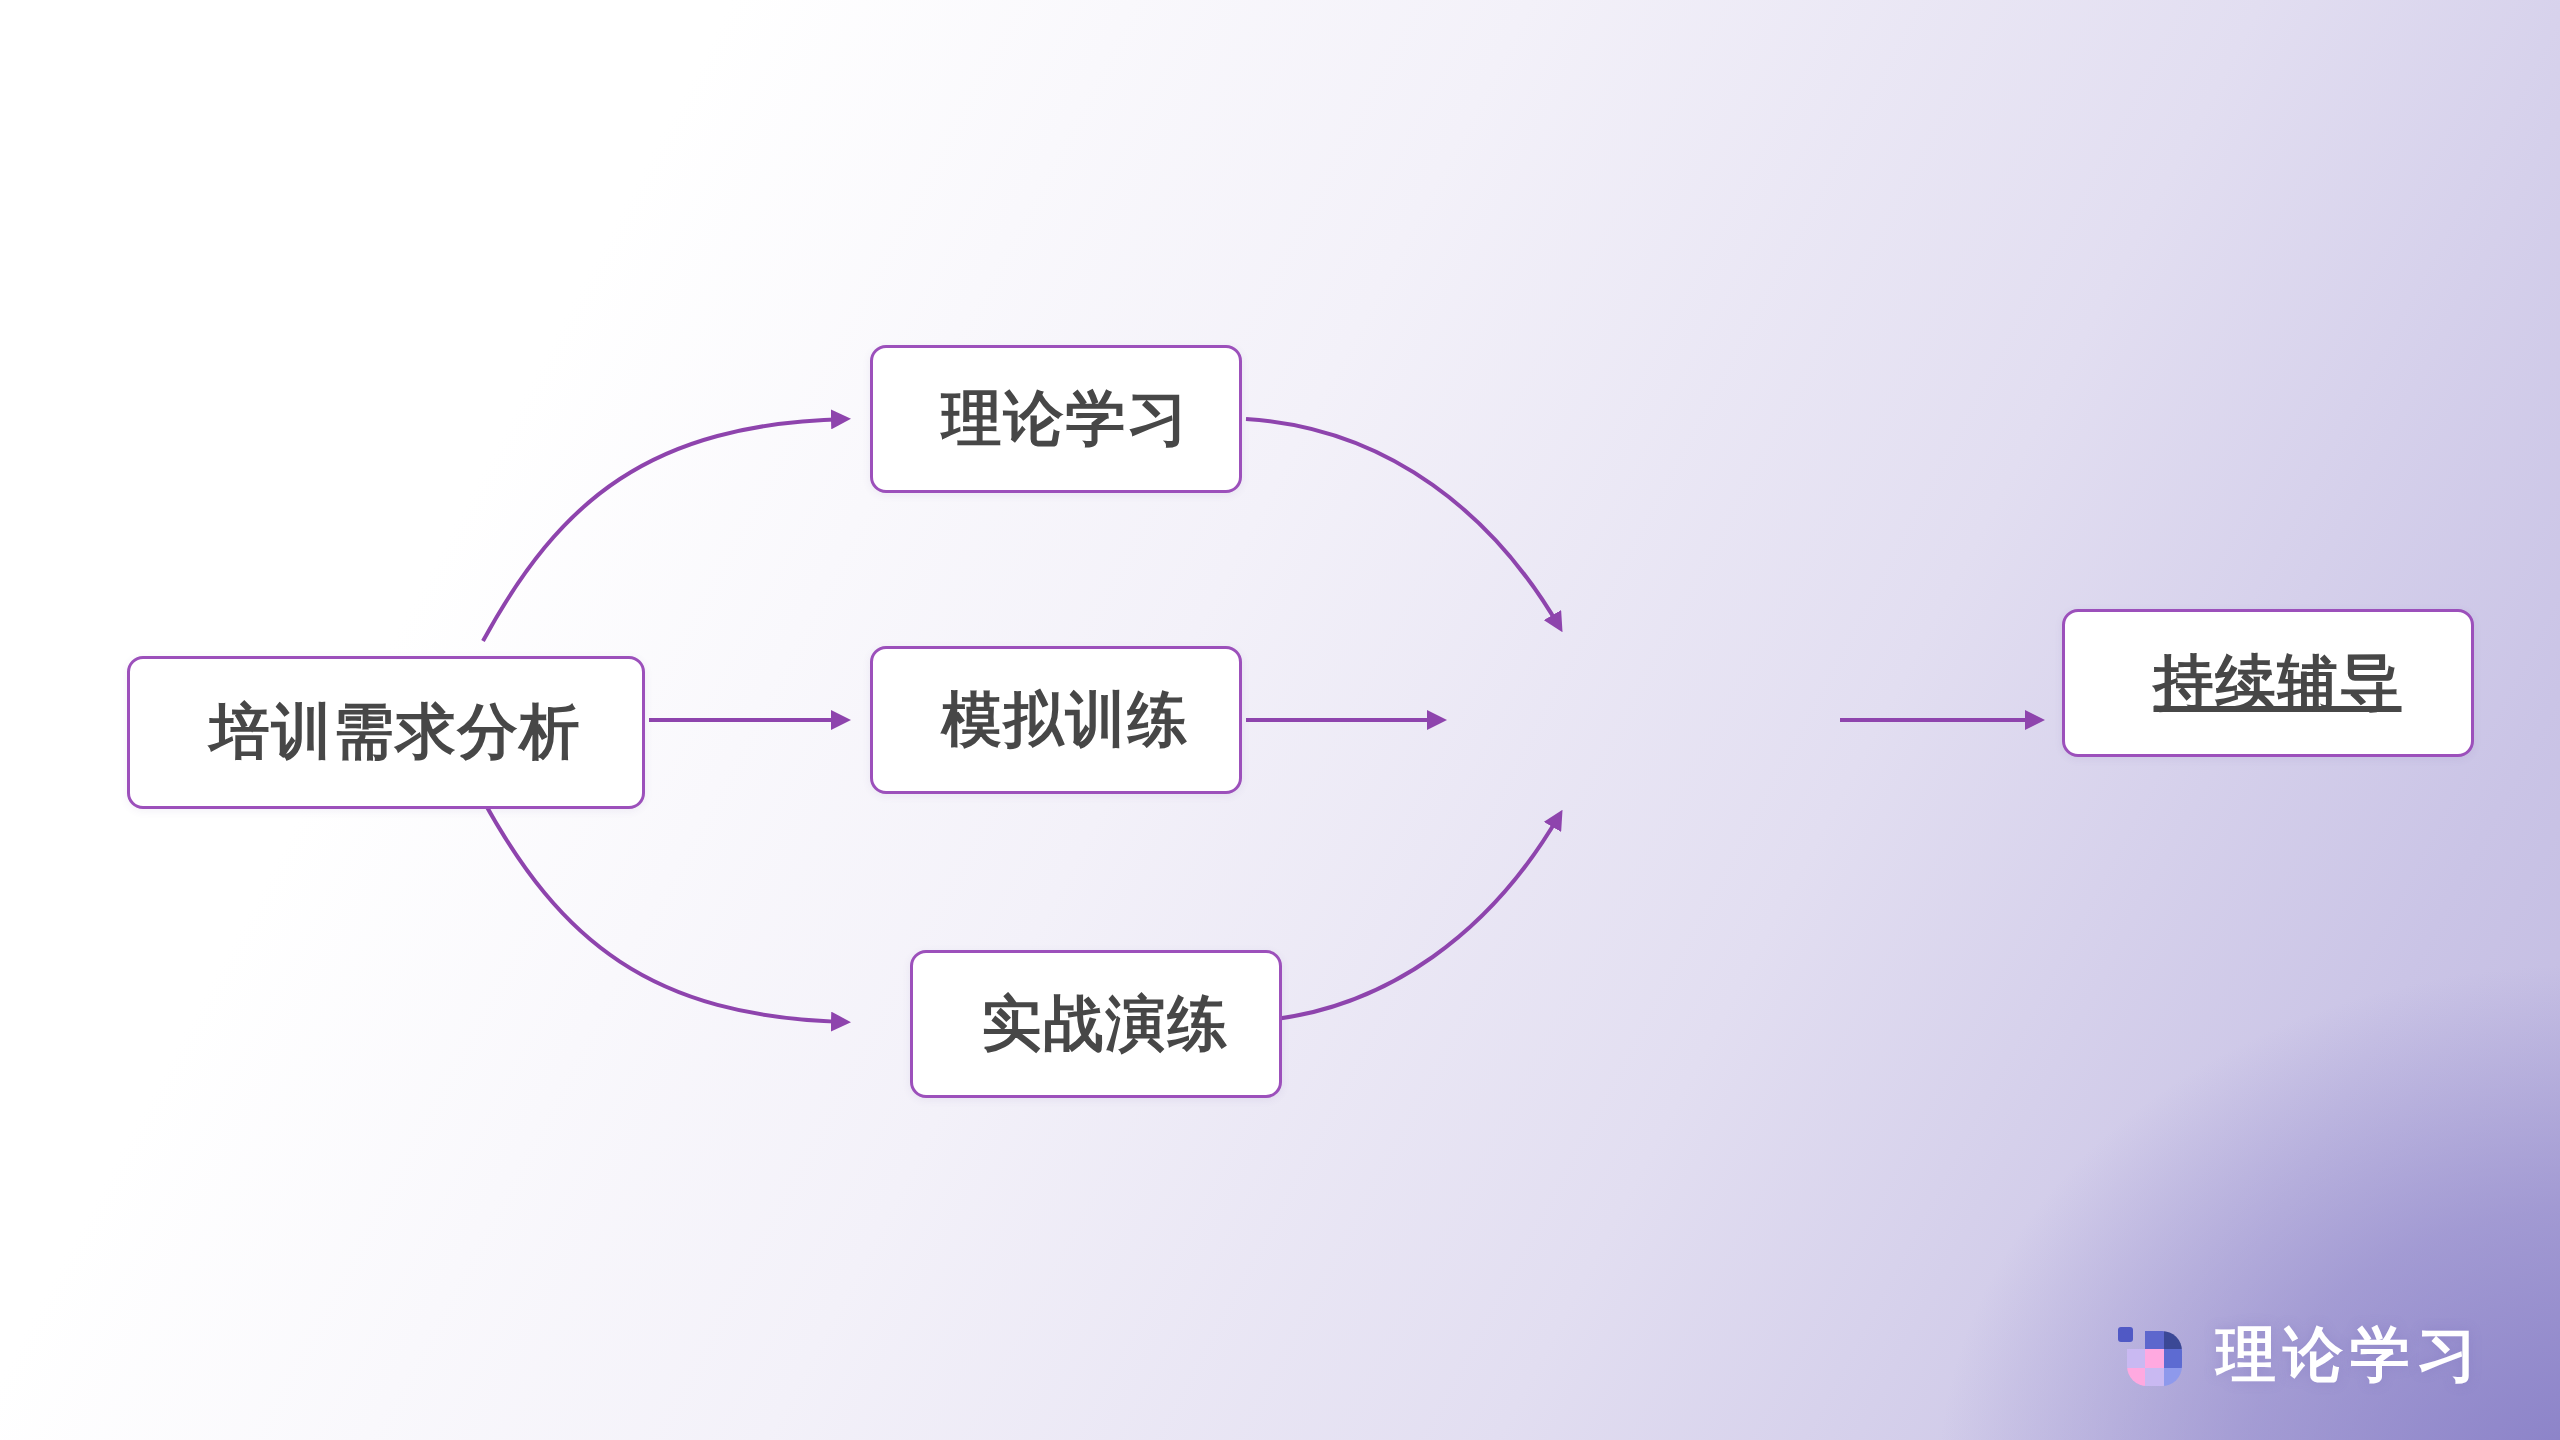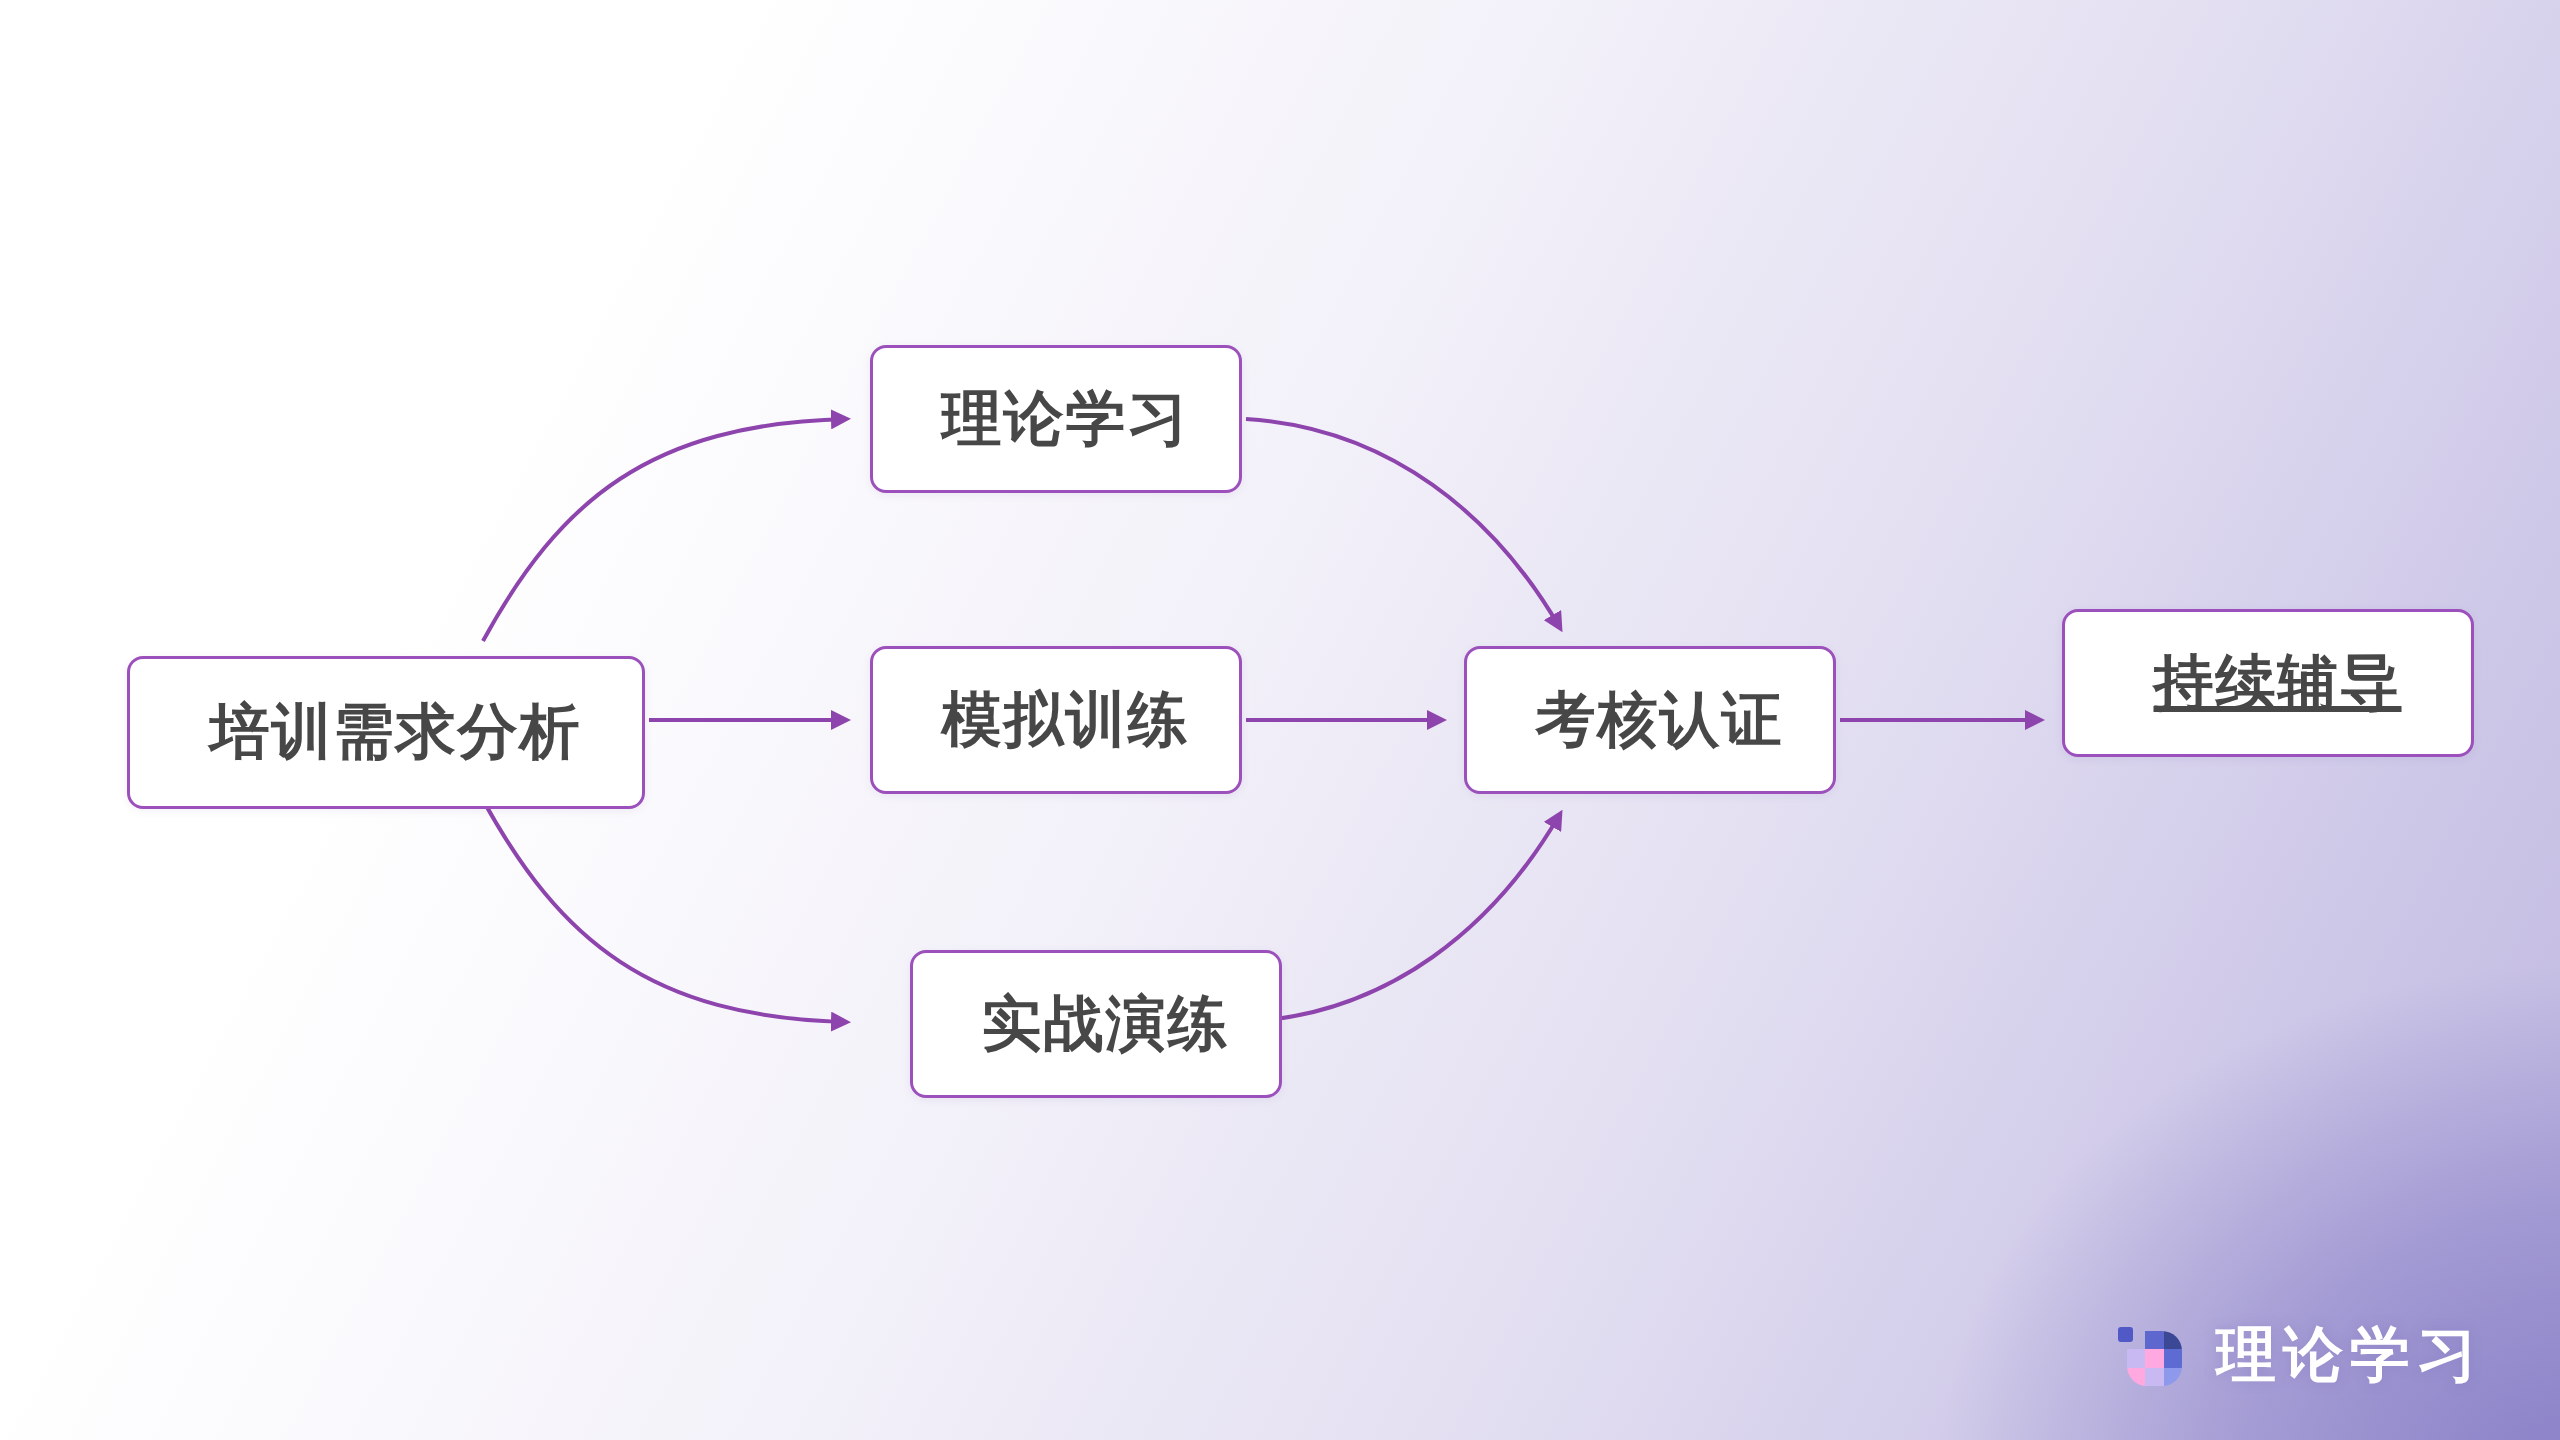--- a/index.html
+++ b/index.html
@@ -137,21 +137,20 @@
   </svg>
 
   <div class="node node-a">培训需求分析</div>
 
   <div class="node node-b">理论学习</div>
 
   <div class="node node-c">模拟训练</div>
 
   <div class="node node-d">实战演练</div>
 
-  <div class="node node-e">考核认证</div>
 
   <div class="node node-f">持续辅导</div>
 
   <div class="brand">
     <div class="brand-icon">
       <div class="chip"></div>
       <div class="grid">
         <div class="cell c-clear"></div>
         <div class="cell c-indigo"></div>
         <div class="cell c-navy"></div>

